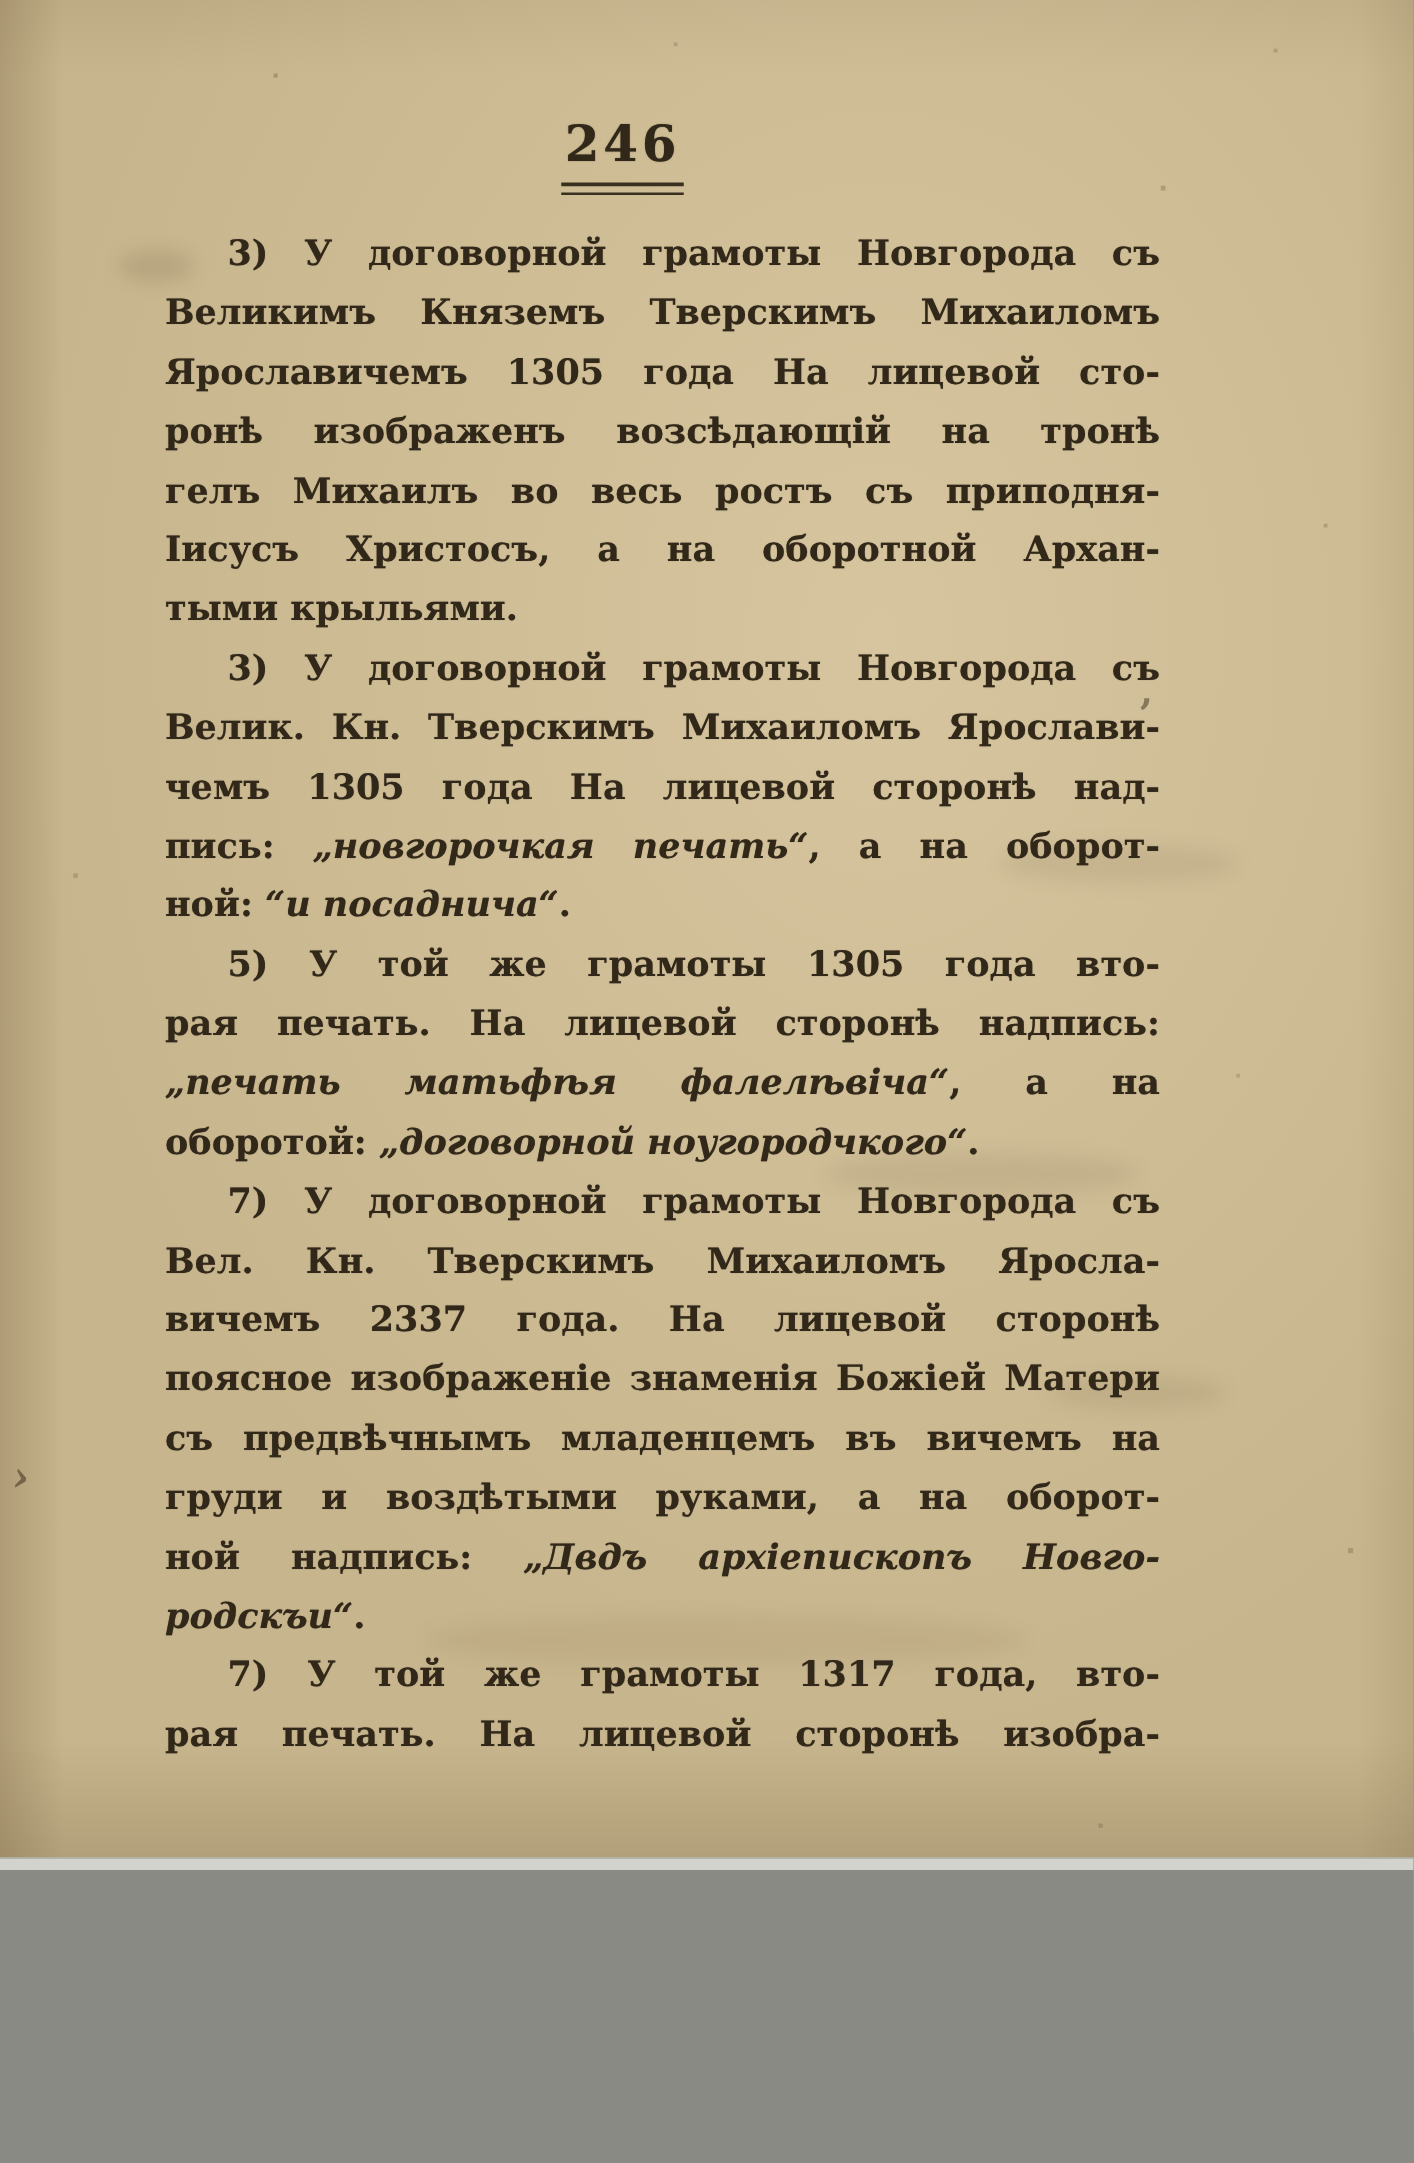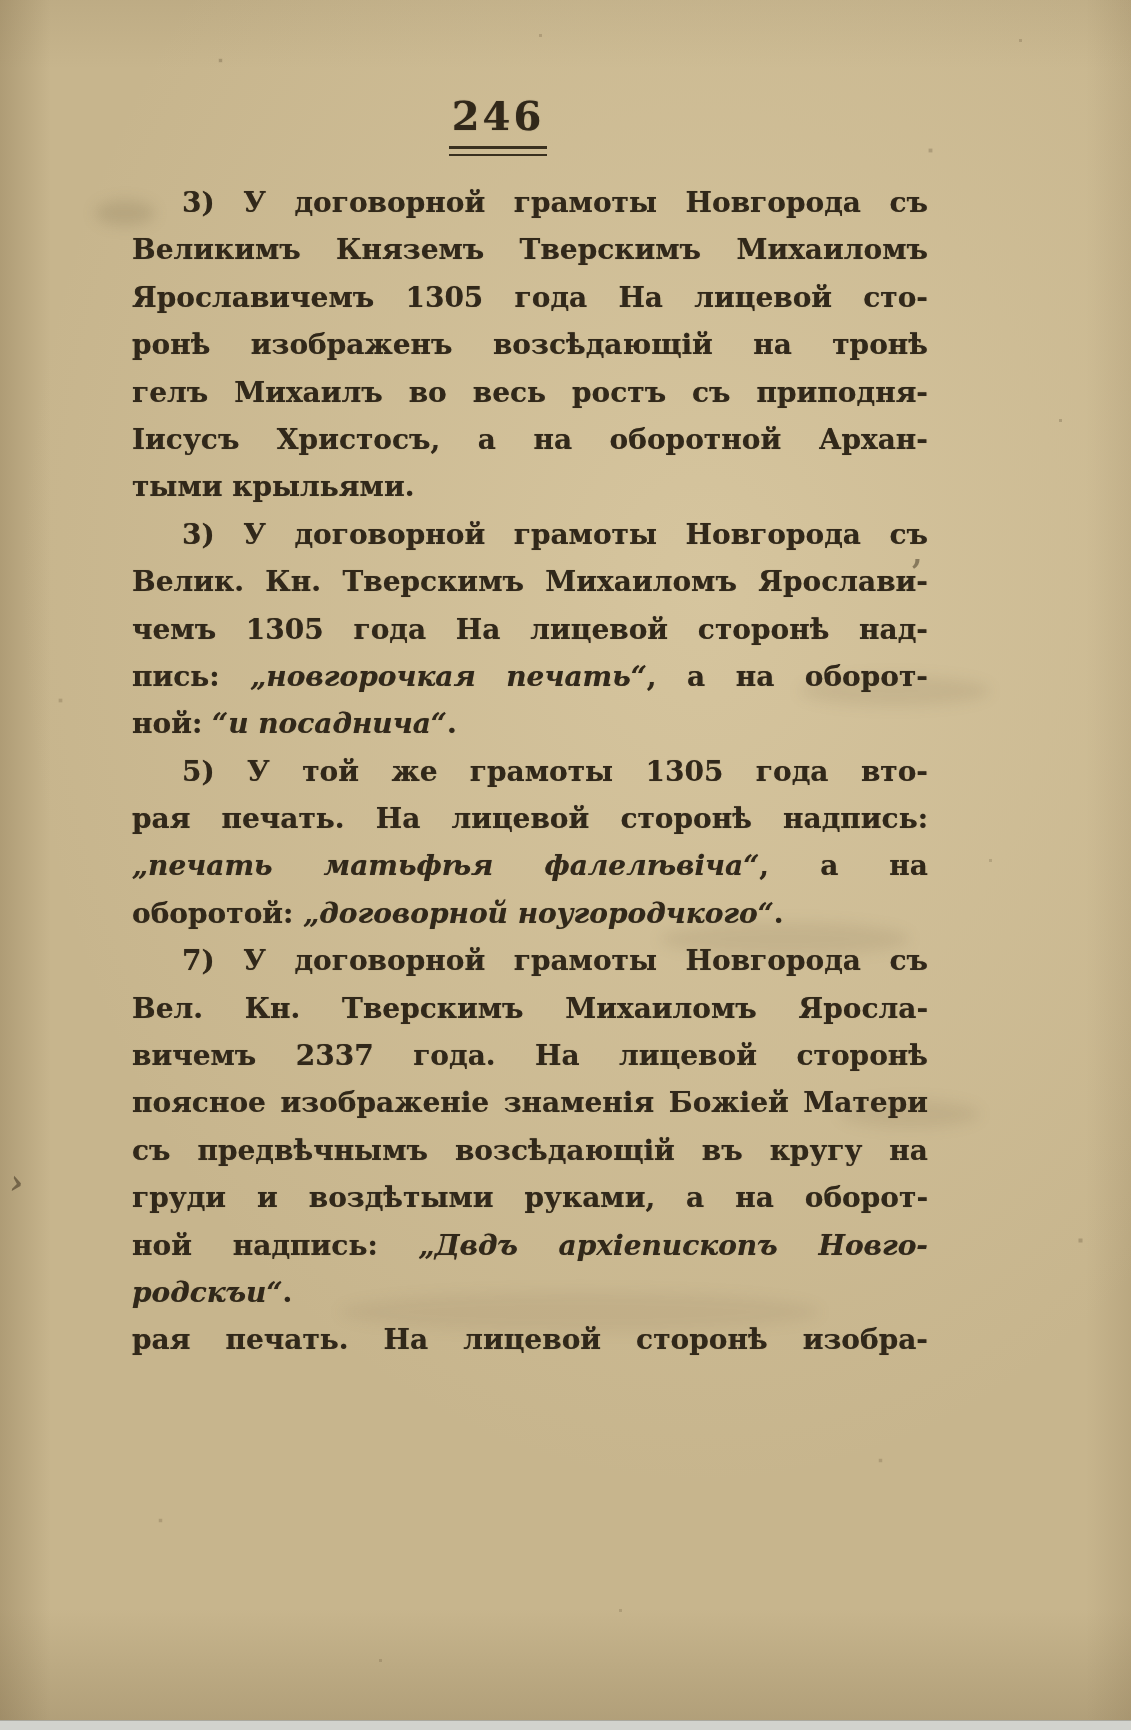--- a/index.html
+++ b/index.html
@@ -1,18 +1,18 @@
 <!DOCTYPE html>
 <html><head>
 <meta charset="utf-8">
 <style>
   html,body{margin:0;padding:0;background:#8a8a84;}
   .page{
     position:relative;
-    width:1131px;height:1730px;
+    width:1131px;height:1496px;
     margin:0 auto;
     overflow:hidden;
     font-family:"DejaVu Serif", serif;
     color:#31281a;
     background:
       radial-gradient(950px 1250px at 62% 34%, rgba(226,210,172,.55), rgba(226,210,172,0) 72%),
       linear-gradient(90deg, rgba(118,98,64,.30), rgba(118,98,64,0) 4.5%, rgba(118,98,64,0) 96%, rgba(118,98,64,.16)),
       linear-gradient(0deg, rgba(108,90,58,.26), rgba(108,90,58,0) 7%),
       linear-gradient(180deg, rgba(108,90,58,.10), rgba(108,90,58,0) 4%),
       #c7b58d;
@@ -109,24 +109,25 @@
 
     <div class="line ind"><span class="seg">5) У той же грамоты 1305 года вто-</span></div>
     <div class="line"><span class="seg">рая печать. На лицевой сторонѣ надпись:</span></div>
     <div class="line"><span class="seg it">„печать матьфѣя фалелѣвіча“</span><span class="seg">, а на</span></div>
     <div class="line nj"><span class="seg">оборотой: </span><span class="seg it">„договорной ноугородчкого“</span><span class="seg">.</span></div>
 
     <div class="line ind"><span class="seg">7) У договорной грамоты Новгорода съ</span></div>
     <div class="line"><span class="seg">Вел. Кн. Тверскимъ Михаиломъ Яросла-</span></div>
     <div class="line"><span class="seg">вичемъ 2337 года. На лицевой сторонѣ</span></div>
     <div class="line"><span class="seg">поясное изображеніе знаменія Божіей Матери</span></div>
-    <div class="line"><span class="seg">съ предвѣчнымъ возсѣдающій въ кругу на</span></div>
+    <div class="line"><span class="seg">съ предвѣчнымъ младенцемъ въ вичемъ на</span></div>
     <div class="line"><span class="seg">груди и воздѣтыми руками, а на оборот-</span></div>
     <div class="line"><span class="seg">ной надпись: </span><span class="seg it">„Двдъ архіепископъ Новго-</span></div>
     <div class="line nj"><span class="seg it">родскъи“</span><span class="seg">.</span></div>
 
+    <div class="line ind"><span class="seg">7) У той же грамоты 1317 года, вто-</span></div>
     <div class="line"><span class="seg">рая печать. На лицевой сторонѣ изобра-</span></div>
   </div>
 
   <div class="mark-chevron">›</div>
   <div class="mark-comma">,</div>
   <div class="bottom-strip"></div>
 </div>
 
 </body></html>

